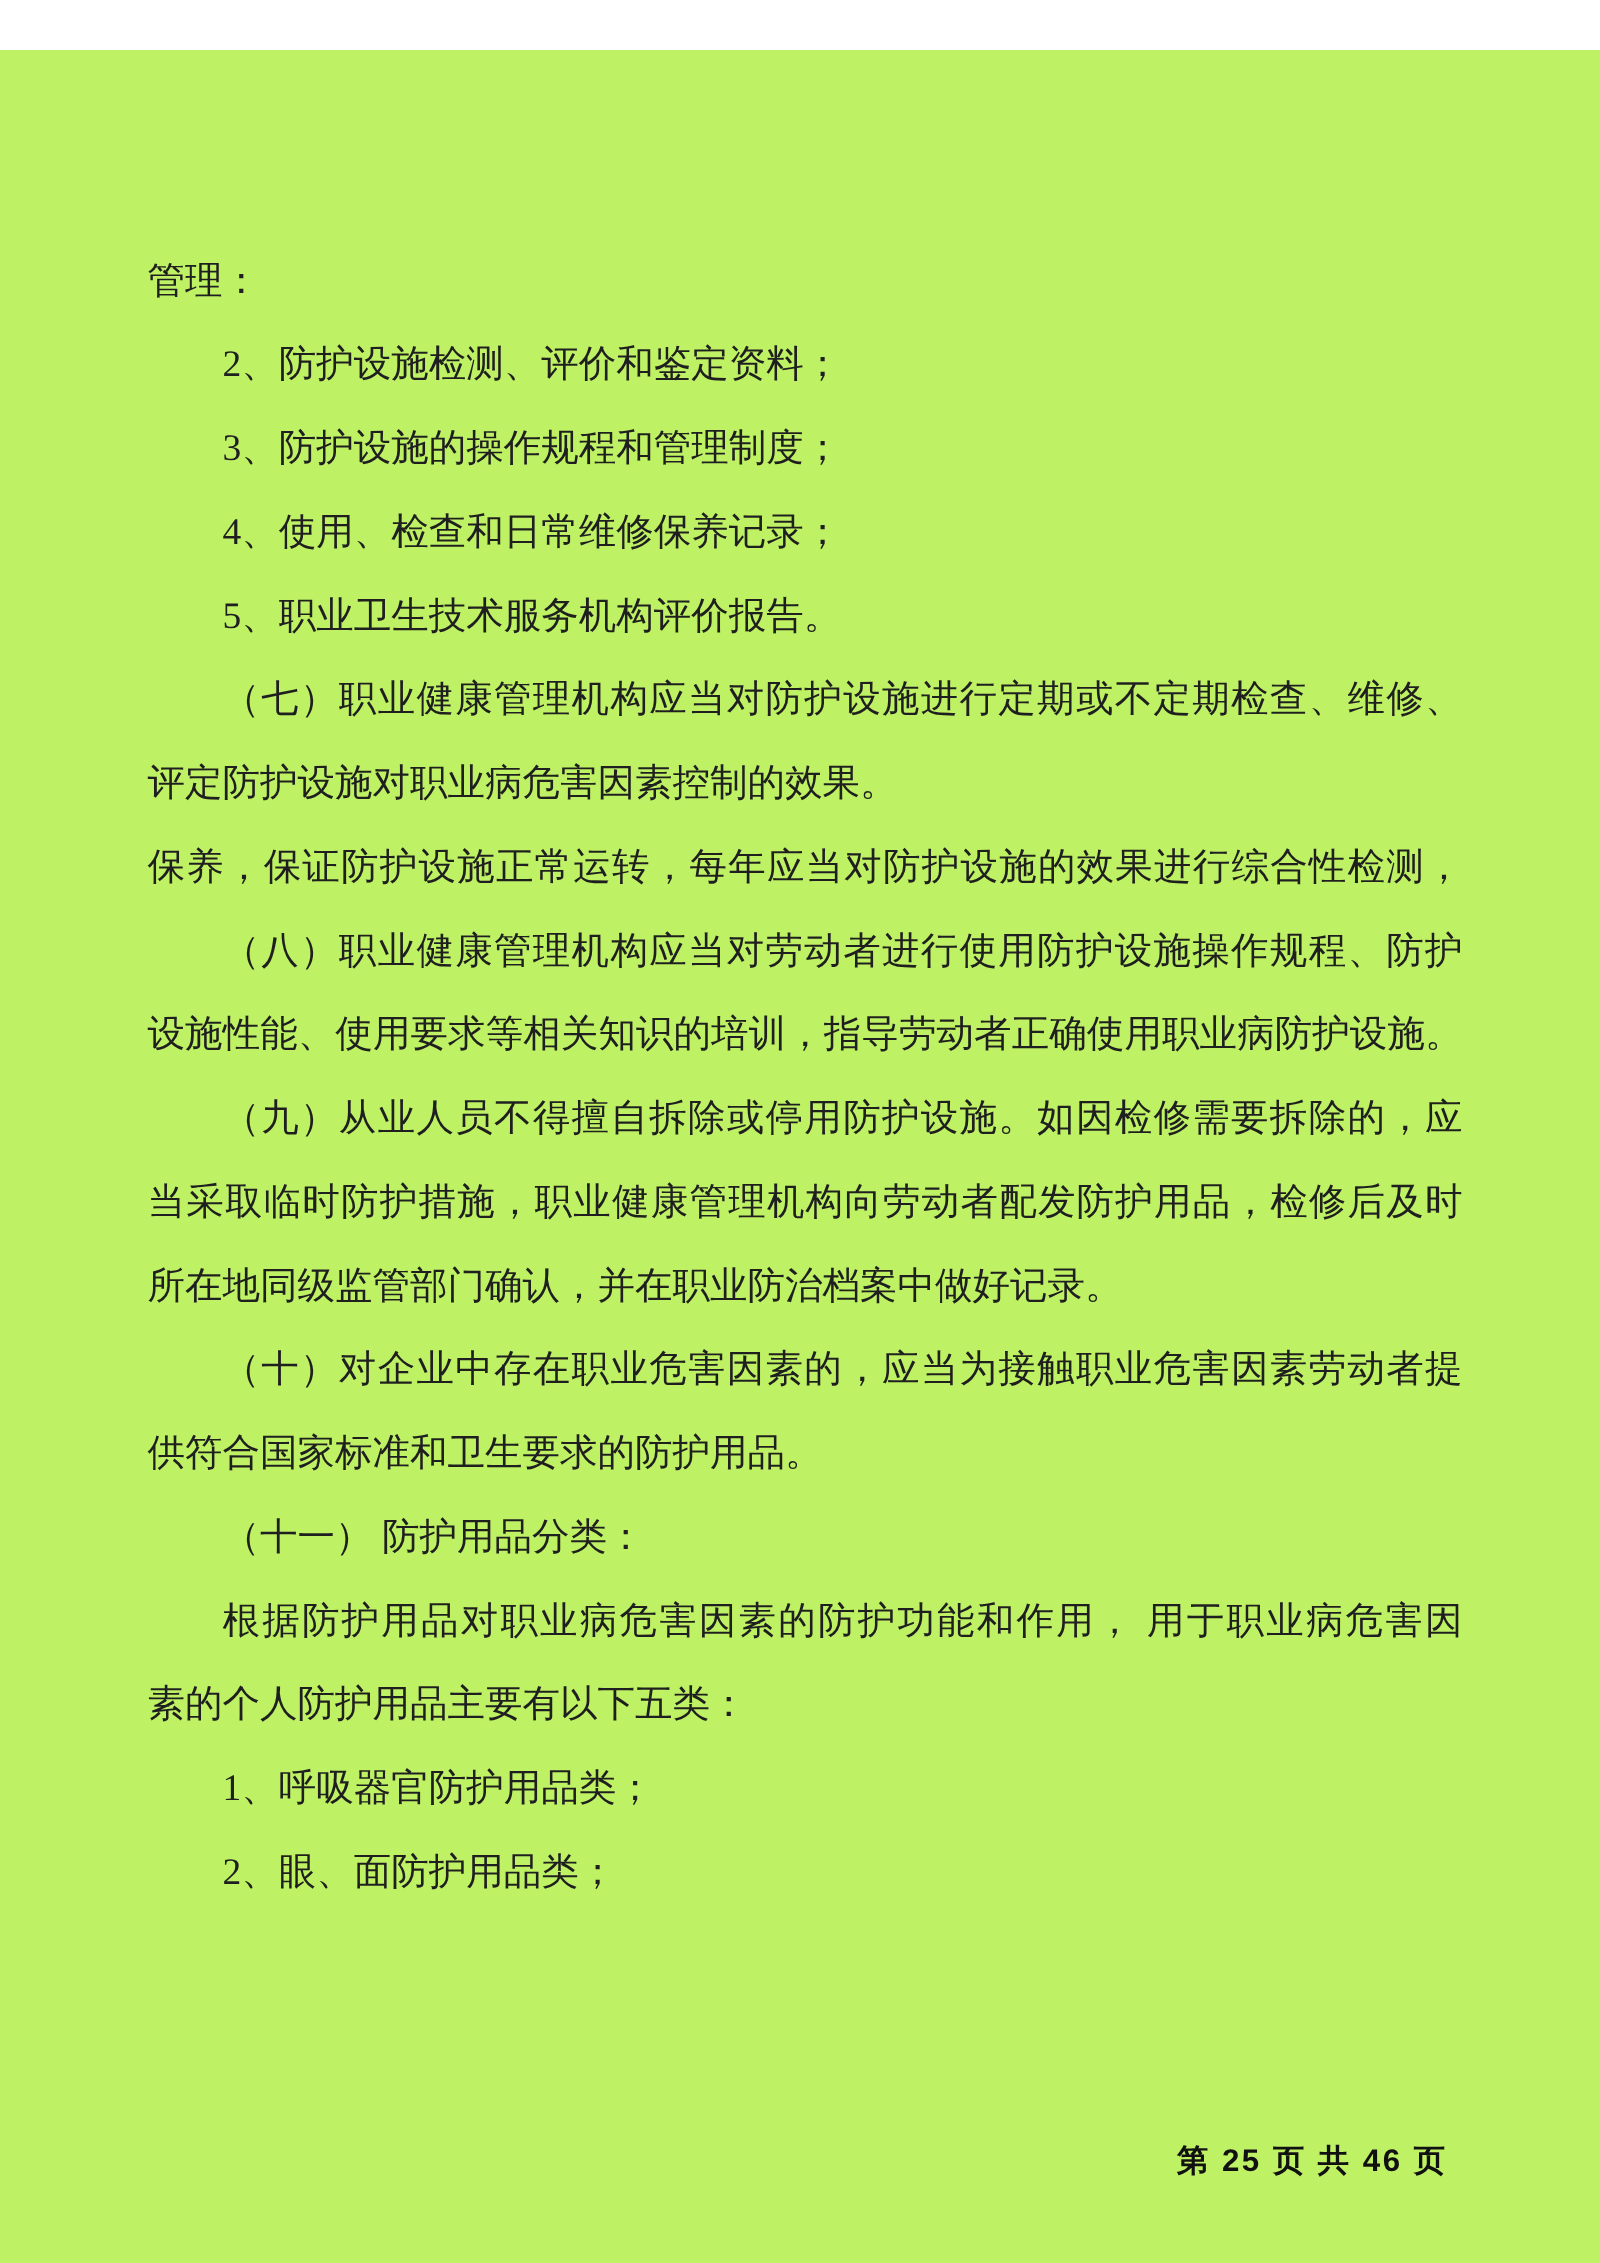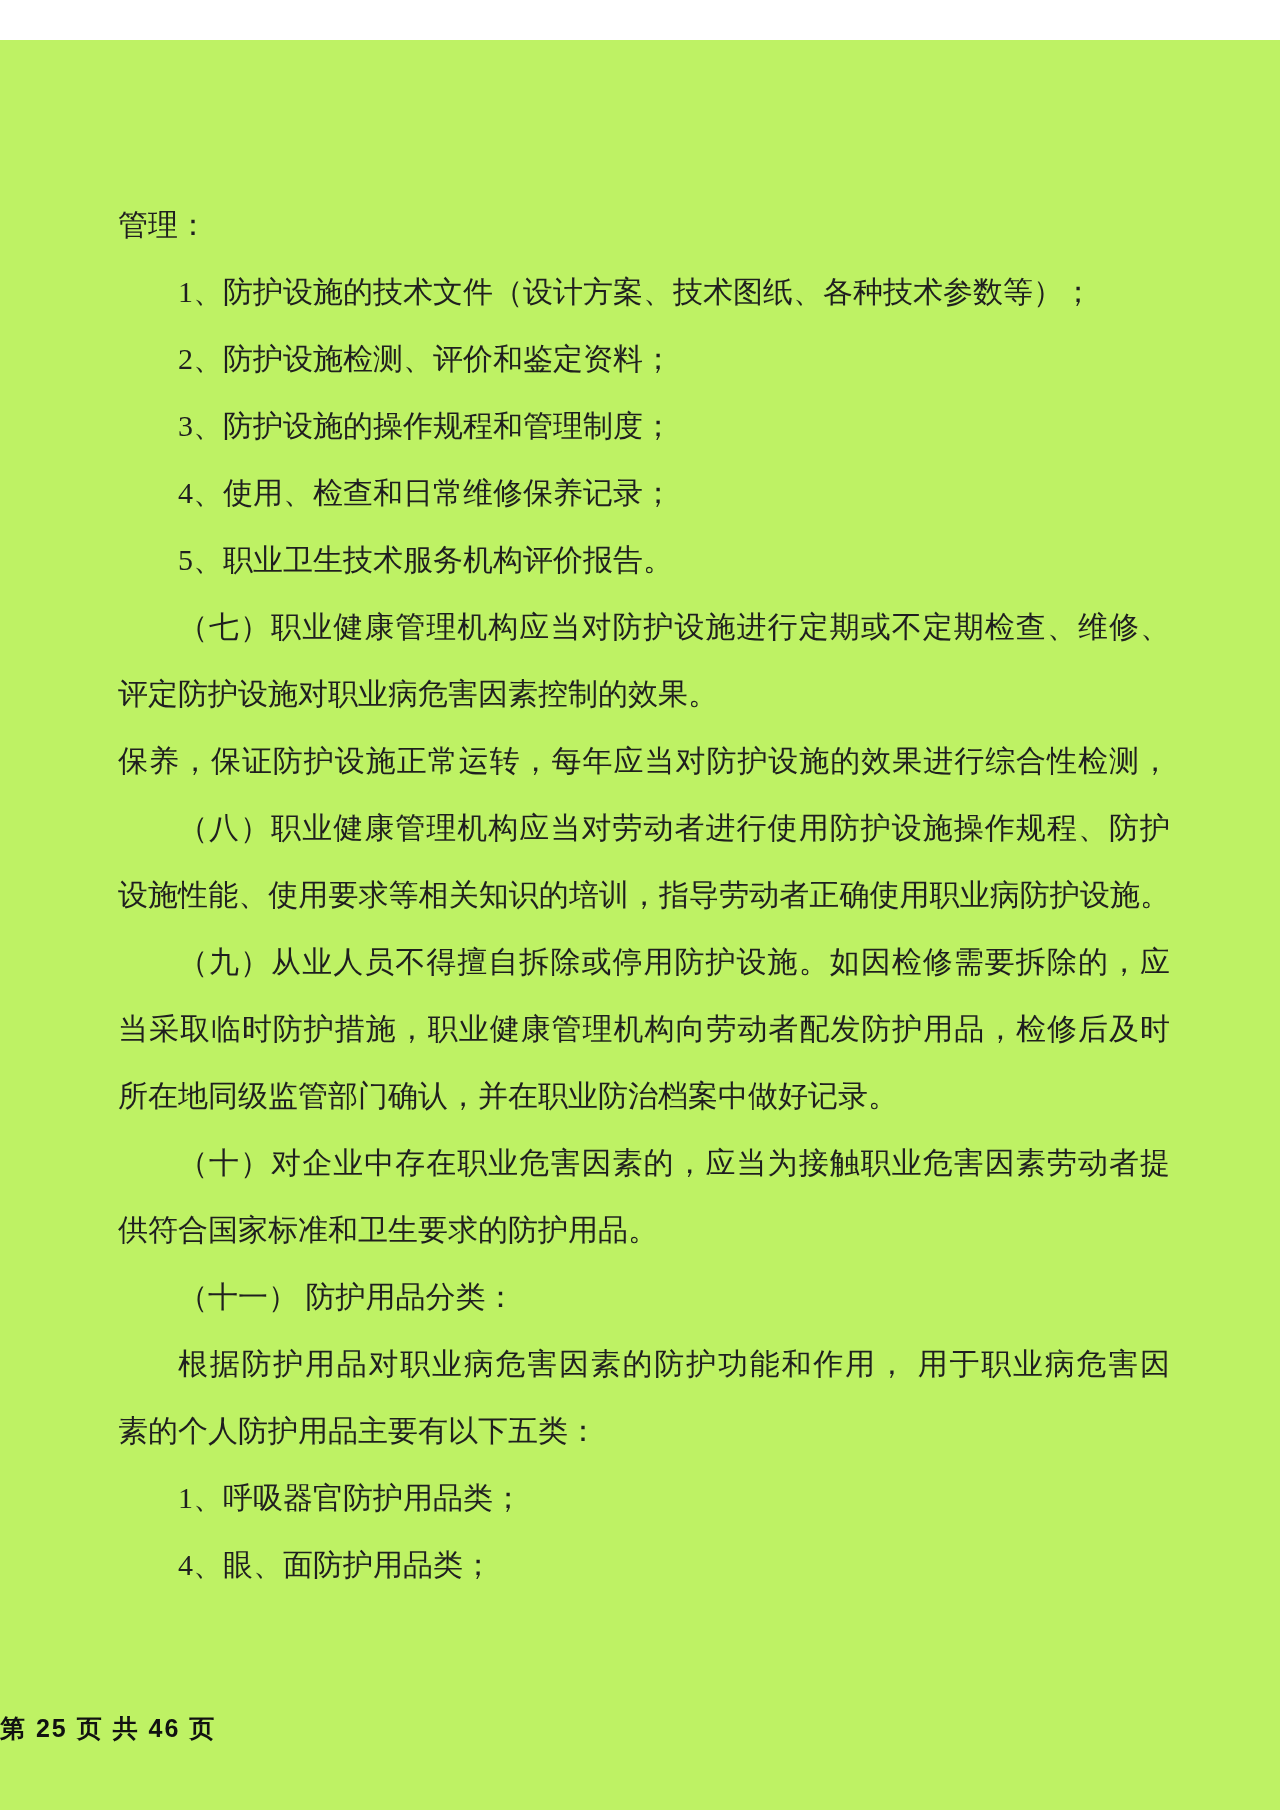--- a/index.html
+++ b/index.html
@@ -35,51 +35,50 @@
   }
   .line.justify {
     text-align: justify;
     text-align-last: justify;
   }
   .footer {
     position: absolute;
     top: 1672px;
     left: 0px;
     width: 1158px;
-    text-align: left;
+    text-align: right;
     font-family: "Liberation Sans", "DejaVu Sans", sans-serif;
     font-weight: 700;
     font-size: 25px;
     letter-spacing: 2px;
     color: #111111;
   }
 </style>
 </head>
 <body>
 
 <div class="page">
   <div class="content" id="document-body">
       <div class="line">管理：</div>
-      <div class="line indent">1、防护设施的技术文件（设计方案、技术图纸、各种技术参数等）；</div>
       <div class="line indent">2、防护设施检测、评价和鉴定资料；</div>
       <div class="line indent">3、防护设施的操作规程和管理制度；</div>
       <div class="line indent">4、使用、检查和日常维修保养记录；</div>
       <div class="line indent">5、职业卫生技术服务机构评价报告。</div>
       <div class="line indent justify">（七）职业健康管理机构应当对防护设施进行定期或不定期检查、维修、</div>
       <div class="line">评定防护设施对职业病危害因素控制的效果。</div>
       <div class="line justify">保养，保证防护设施正常运转，每年应当对防护设施的效果进行综合性检测，</div>
       <div class="line indent justify">（八）职业健康管理机构应当对劳动者进行使用防护设施操作规程、防护</div>
       <div class="line justify">设施性能、使用要求等相关知识的培训，指导劳动者正确使用职业病防护设施。</div>
       <div class="line indent justify">（九）从业人员不得擅自拆除或停用防护设施。如因检修需要拆除的，应</div>
       <div class="line justify">当采取临时防护措施，职业健康管理机构向劳动者配发防护用品，检修后及时</div>
       <div class="line">所在地同级监管部门确认，并在职业防治档案中做好记录。</div>
       <div class="line indent justify">（十）对企业中存在职业危害因素的，应当为接触职业危害因素劳动者提</div>
       <div class="line">供符合国家标准和卫生要求的防护用品。</div>
       <div class="line indent">（十一） 防护用品分类：</div>
       <div class="line indent justify">根据防护用品对职业病危害因素的防护功能和作用， 用于职业病危害因</div>
       <div class="line">素的个人防护用品主要有以下五类：</div>
       <div class="line indent">1、呼吸器官防护用品类；</div>
-      <div class="line indent">4、眼、面防护用品类；</div>
+      <div class="line indent">2、眼、面防护用品类；</div>
     </div>
   <div class="footer">
     <span>第 25 页 共 46 页</span>
   </div>
 </div>
 
 </body></html>

